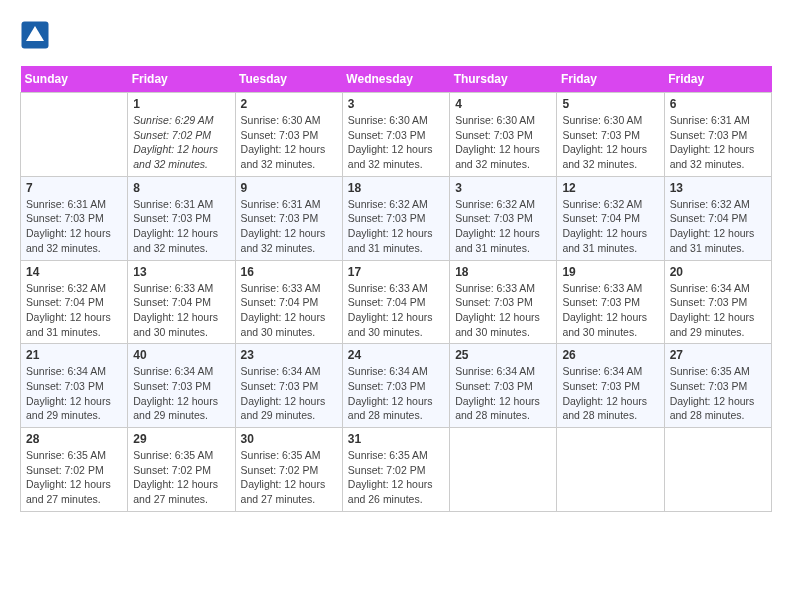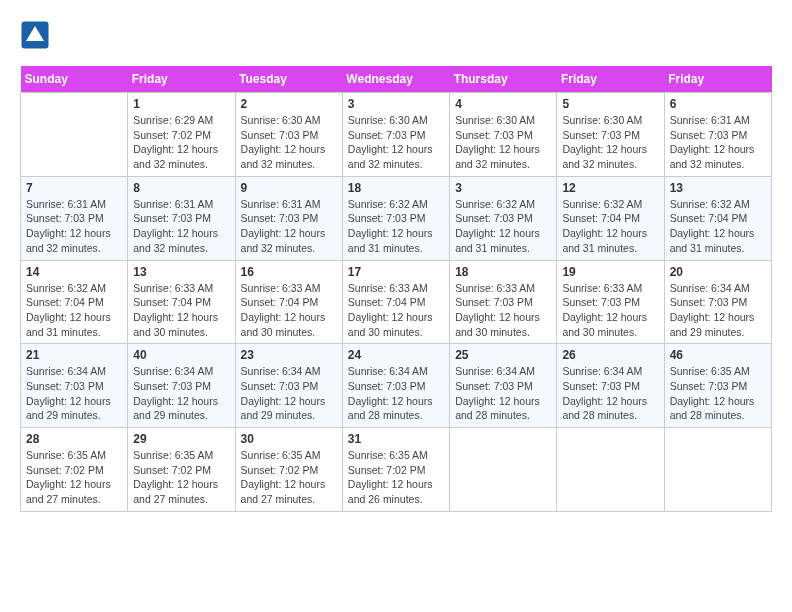--- a/index.html
+++ b/index.html
@@ -119,21 +119,21 @@
         <th>Thursday</th>
         <th>Friday</th>
         <th>Friday</th>
       </tr>
   </thead>
   <tbody id="calendar-body">
   <tr>
         <td class="empty-cell"></td>
         <td>
           <span class="day-num">1</span>
-          <div class="cell-text" style="white-space: pre-line;">Sunrise: 6:29 AM
+          <div class="cell-text" style="white-space: pre-line; font-style: italic;">Sunrise: 6:29 AM
 Sunset: 7:02 PM
 Daylight: 12 hours
 and 32 minutes.</div>
         </td>
         <td>
           <span class="day-num">2</span>
           <div class="cell-text" style="white-space: pre-line;">Sunrise: 6:30 AM
 Sunset: 7:03 PM
 Daylight: 12 hours
 and 32 minutes.</div>
@@ -306,21 +306,21 @@
 and 28 minutes.</div>
         </td>
         <td>
           <span class="day-num">26</span>
           <div class="cell-text" style="white-space: pre-line;">Sunrise: 6:34 AM
 Sunset: 7:03 PM
 Daylight: 12 hours
 and 28 minutes.</div>
         </td>
         <td>
-          <span class="day-num">46</span>
+          <span class="day-num">27</span>
           <div class="cell-text" style="white-space: pre-line;">Sunrise: 6:35 AM
 Sunset: 7:03 PM
 Daylight: 12 hours
 and 28 minutes.</div>
         </td>
       </tr>
       <tr>
         <td>
           <span class="day-num">28</span>
           <div class="cell-text" style="white-space: pre-line;">Sunrise: 6:35 AM

